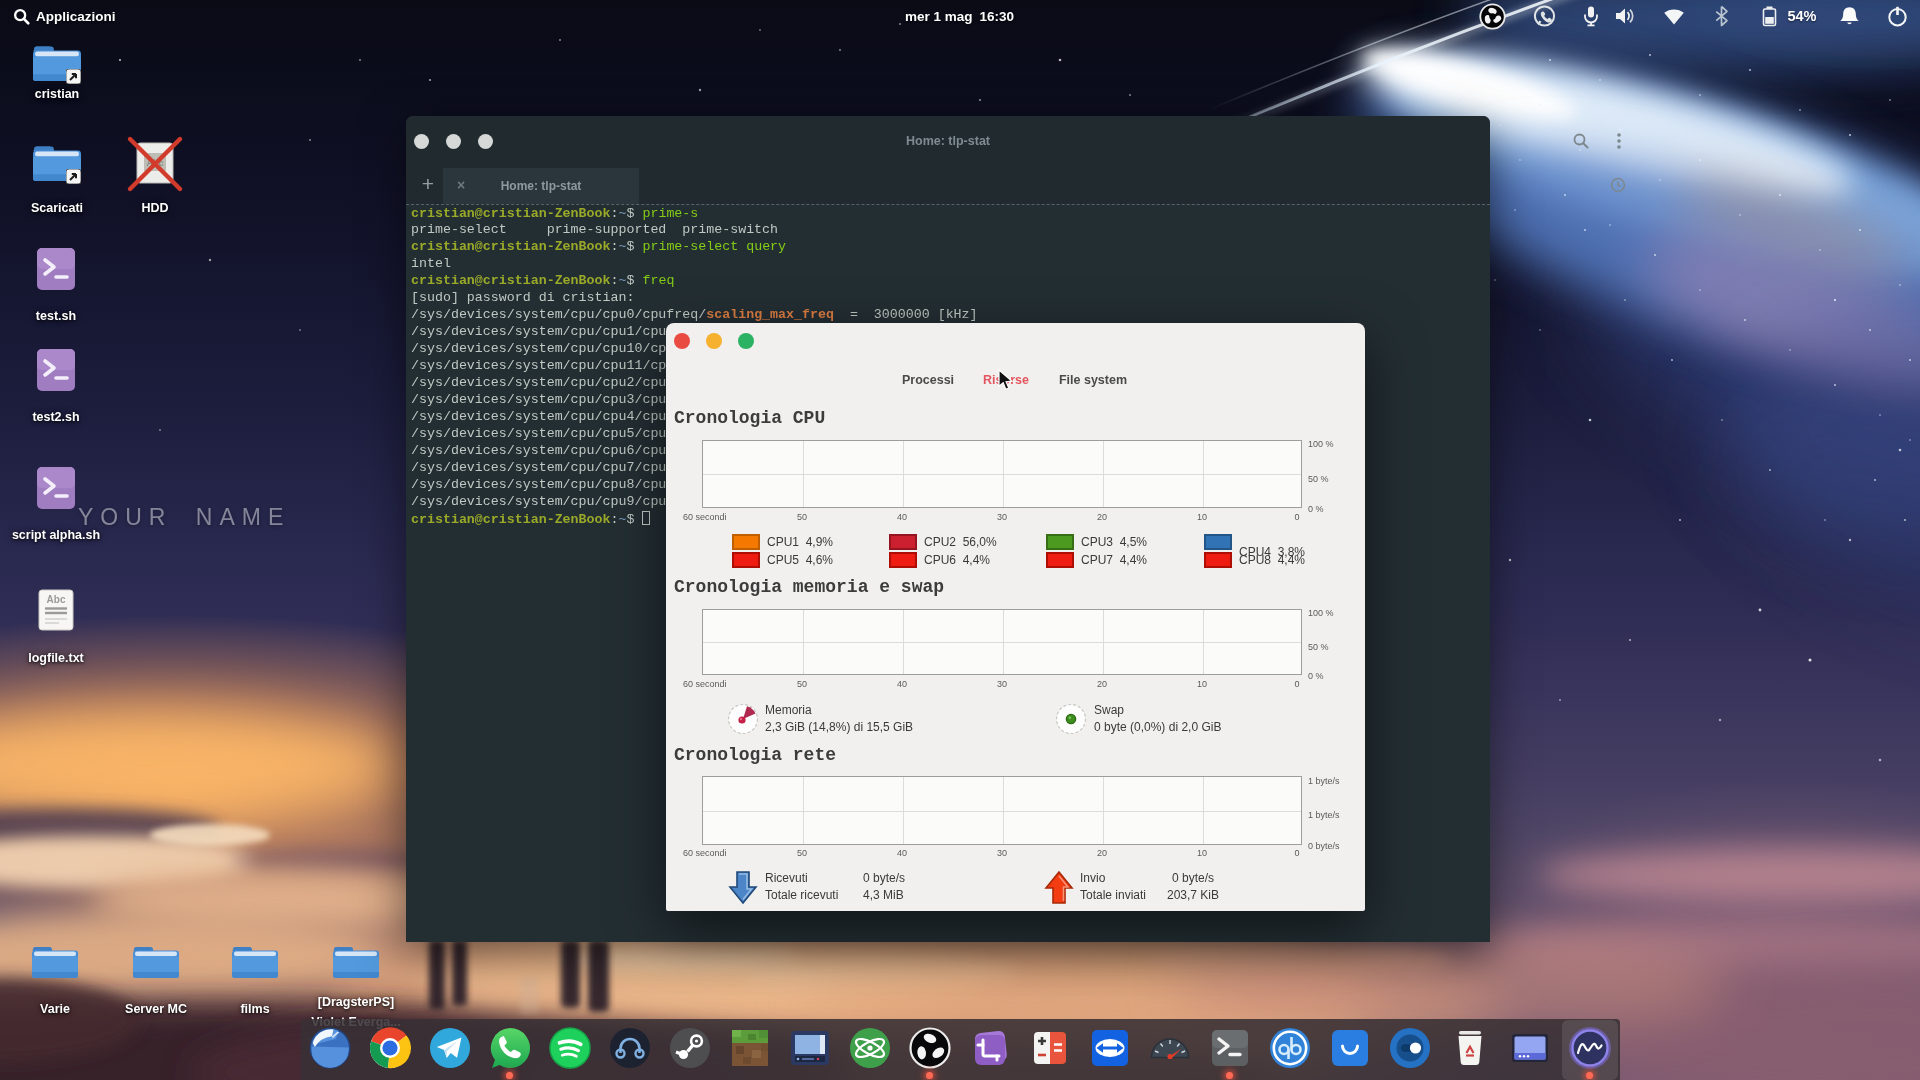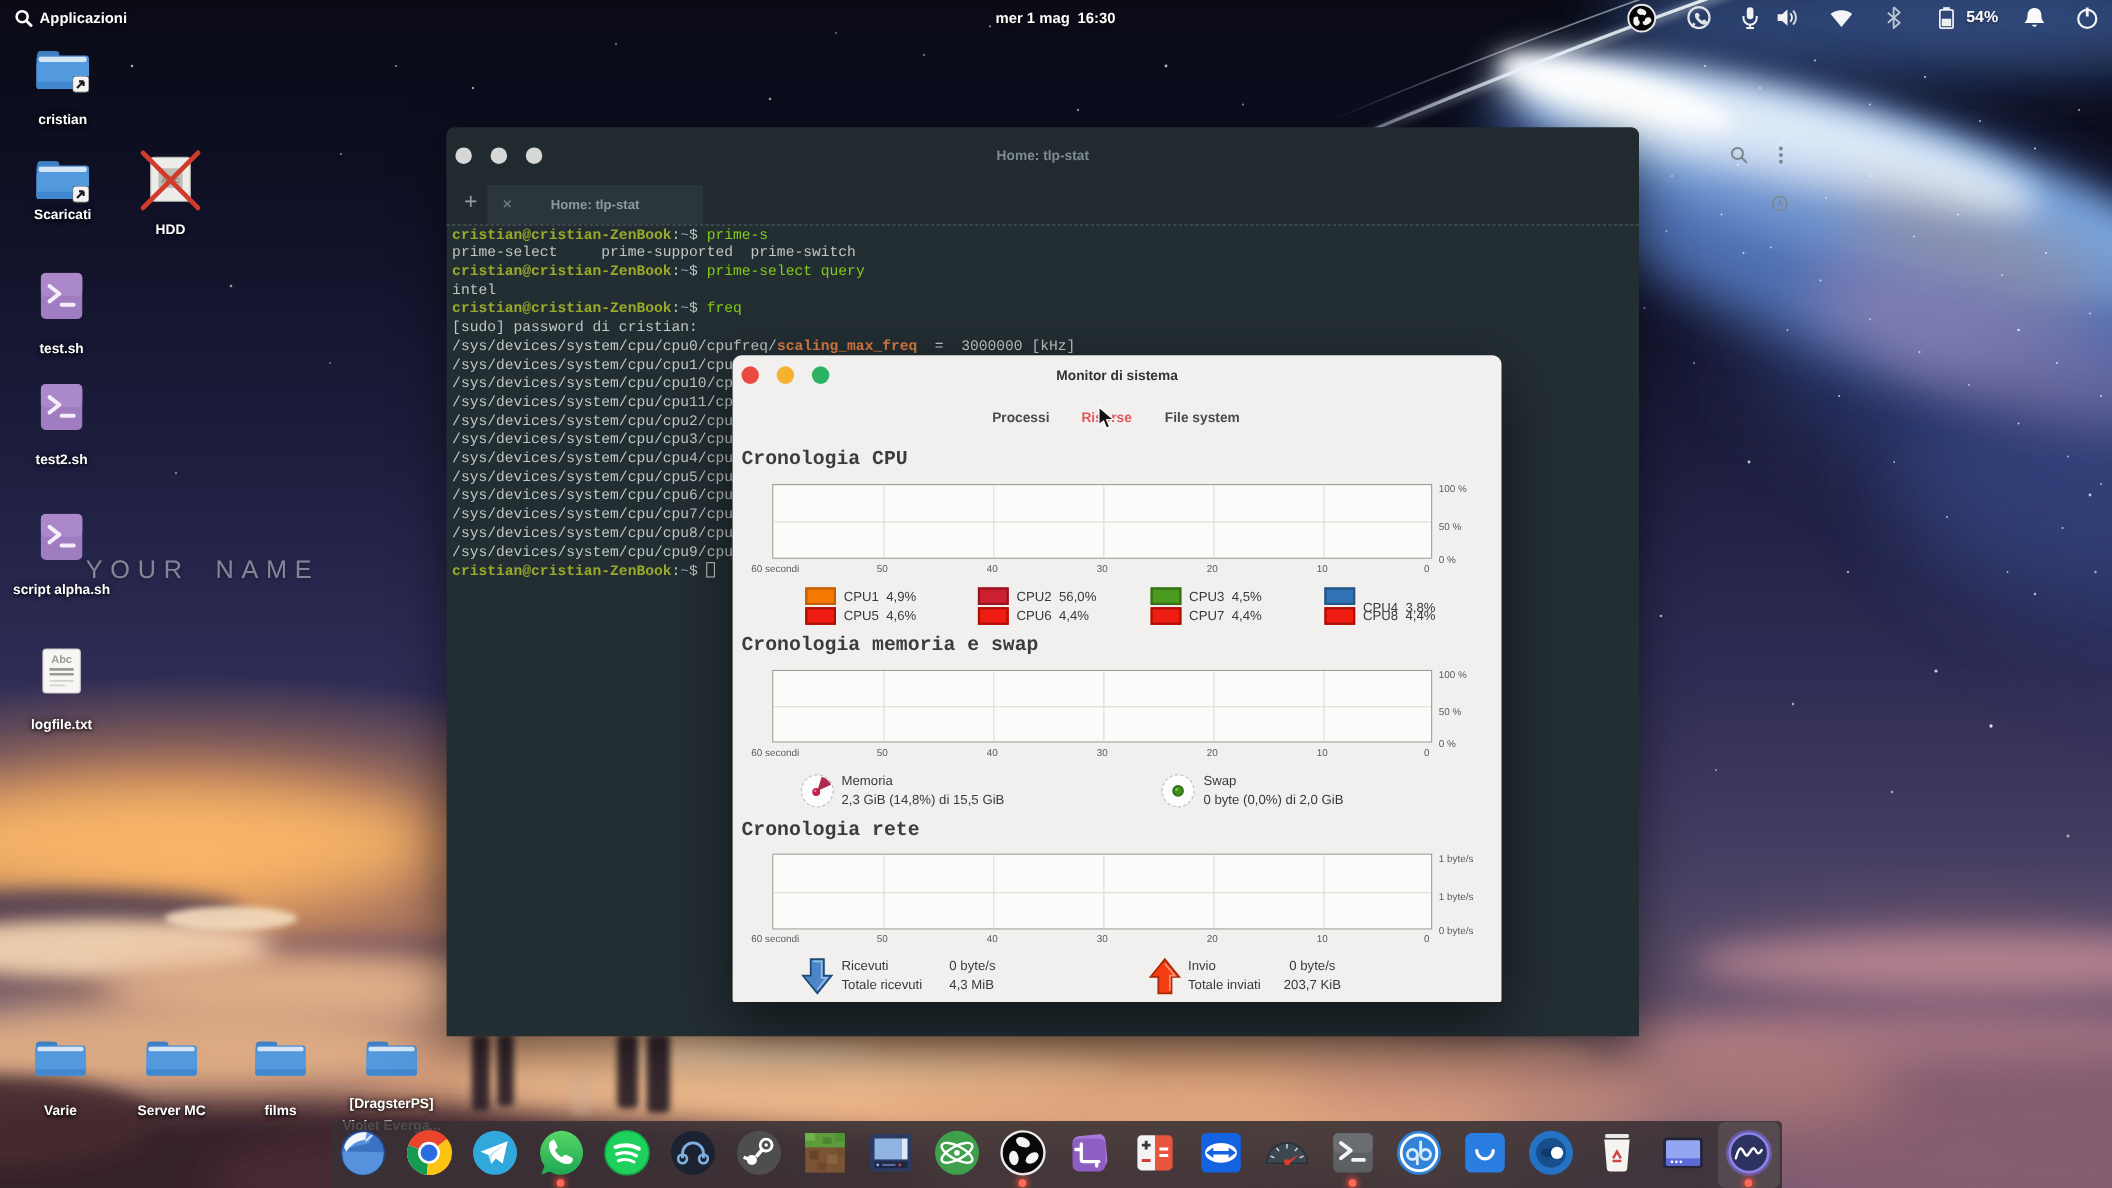--- a/index.html
+++ b/index.html
@@ -345,30 +345,30 @@
 </g>
 </defs>
 </svg>
 <div class="dico" style="left:14px;top:41px;width:86px;">
 <svg width="48" height="40" viewBox="0 0 46 36" preserveAspectRatio="none">
       <use href="#folder"></use>
     </svg>
 <svg width="15" height="15" style="position:absolute;left:52px;top:28px;">
       <use href="#emblem"></use>
     </svg>
-<div class="lbl" style="margin-top:14px;">cristian</div>
+<div class="lbl" style="">cristian</div>
 </div>
 <div class="dico" style="left:14px;top:141px;width:86px;">
 <svg width="48" height="40" viewBox="0 0 46 36" preserveAspectRatio="none">
       <use href="#folder"></use>
     </svg>
 <svg width="15" height="15" style="position:absolute;left:52px;top:28px;">
       <use href="#emblem"></use>
     </svg>
-<div class="lbl" style="">Scaricati</div>
+<div class="lbl" style="margin-top:14px;">Scaricati</div>
 </div>
 <div class="dico" style="left:112px;top:135px;width:86px;">
 <svg width="58" height="58" viewBox="0 0 58 58" style="margin-bottom:2px;">
 <rect x="11" y="8" width="36" height="40" rx="3" fill="#ececea" stroke="#b8b8b4" stroke-width="1"></rect>
 <rect x="18" y="18" width="22" height="18" fill="#bdbdb5"></rect>
 <text x="29" y="31" font-size="9" font-weight="bold" fill="#8a8a84" text-anchor="middle" font-family="Liberation Sans">Abc</text>
 <g stroke="#d23b2c" stroke-width="4.4" stroke-linecap="round">
         <line x1="4" y1="4" x2="54" y2="54"></line>
         <line x1="54" y1="4" x2="4" y2="54"></line>
       </g>
@@ -477,21 +477,20 @@
 /sys/devices/system/cpu/cpu6/cpufreq/<span class="o">scaling_max_freq</span>  =  3000000 [kHz]
 /sys/devices/system/cpu/cpu7/cpufreq/<span class="o">scaling_max_freq</span>  =  3000000 [kHz]
 /sys/devices/system/cpu/cpu8/cpufreq/<span class="o">scaling_max_freq</span>  =  3000000 [kHz]
 /sys/devices/system/cpu/cpu9/cpufreq/<span class="o">scaling_max_freq</span>  =  3000000 [kHz]
 <span class="g">cristian@cristian-ZenBook</span>:<span class="b">~</span>$ <span class="cur"></span></pre>
 </div>
 <div id="mon">
 <div class="tl" style="left:8px;background:#ea4b41;"></div>
 <div class="tl" style="left:40px;background:#f6b12e;"></div>
 <div class="tl" style="left:72px;background:#2bb263;"></div>
-<div class="mtitle">Monitor di sistema</div>
 <div class="tab" style="left:262px;">Processi</div>
 <div class="tab" style="left:340px;color:#e4565f;">Risorse</div>
 <div class="tab" style="left:427px;">File system</div>
 <div class="sect" style="top:95px;">Cronologia CPU</div>
 <div class="chart" style="top:117px;height:68px;">
 <div class="vg" style="left:100px;"></div>
       <div class="vg" style="left:200px;"></div>
       <div class="vg" style="left:300px;"></div>
       <div class="vg" style="left:400px;"></div>
       <div class="vg" style="left:500px;"></div>

